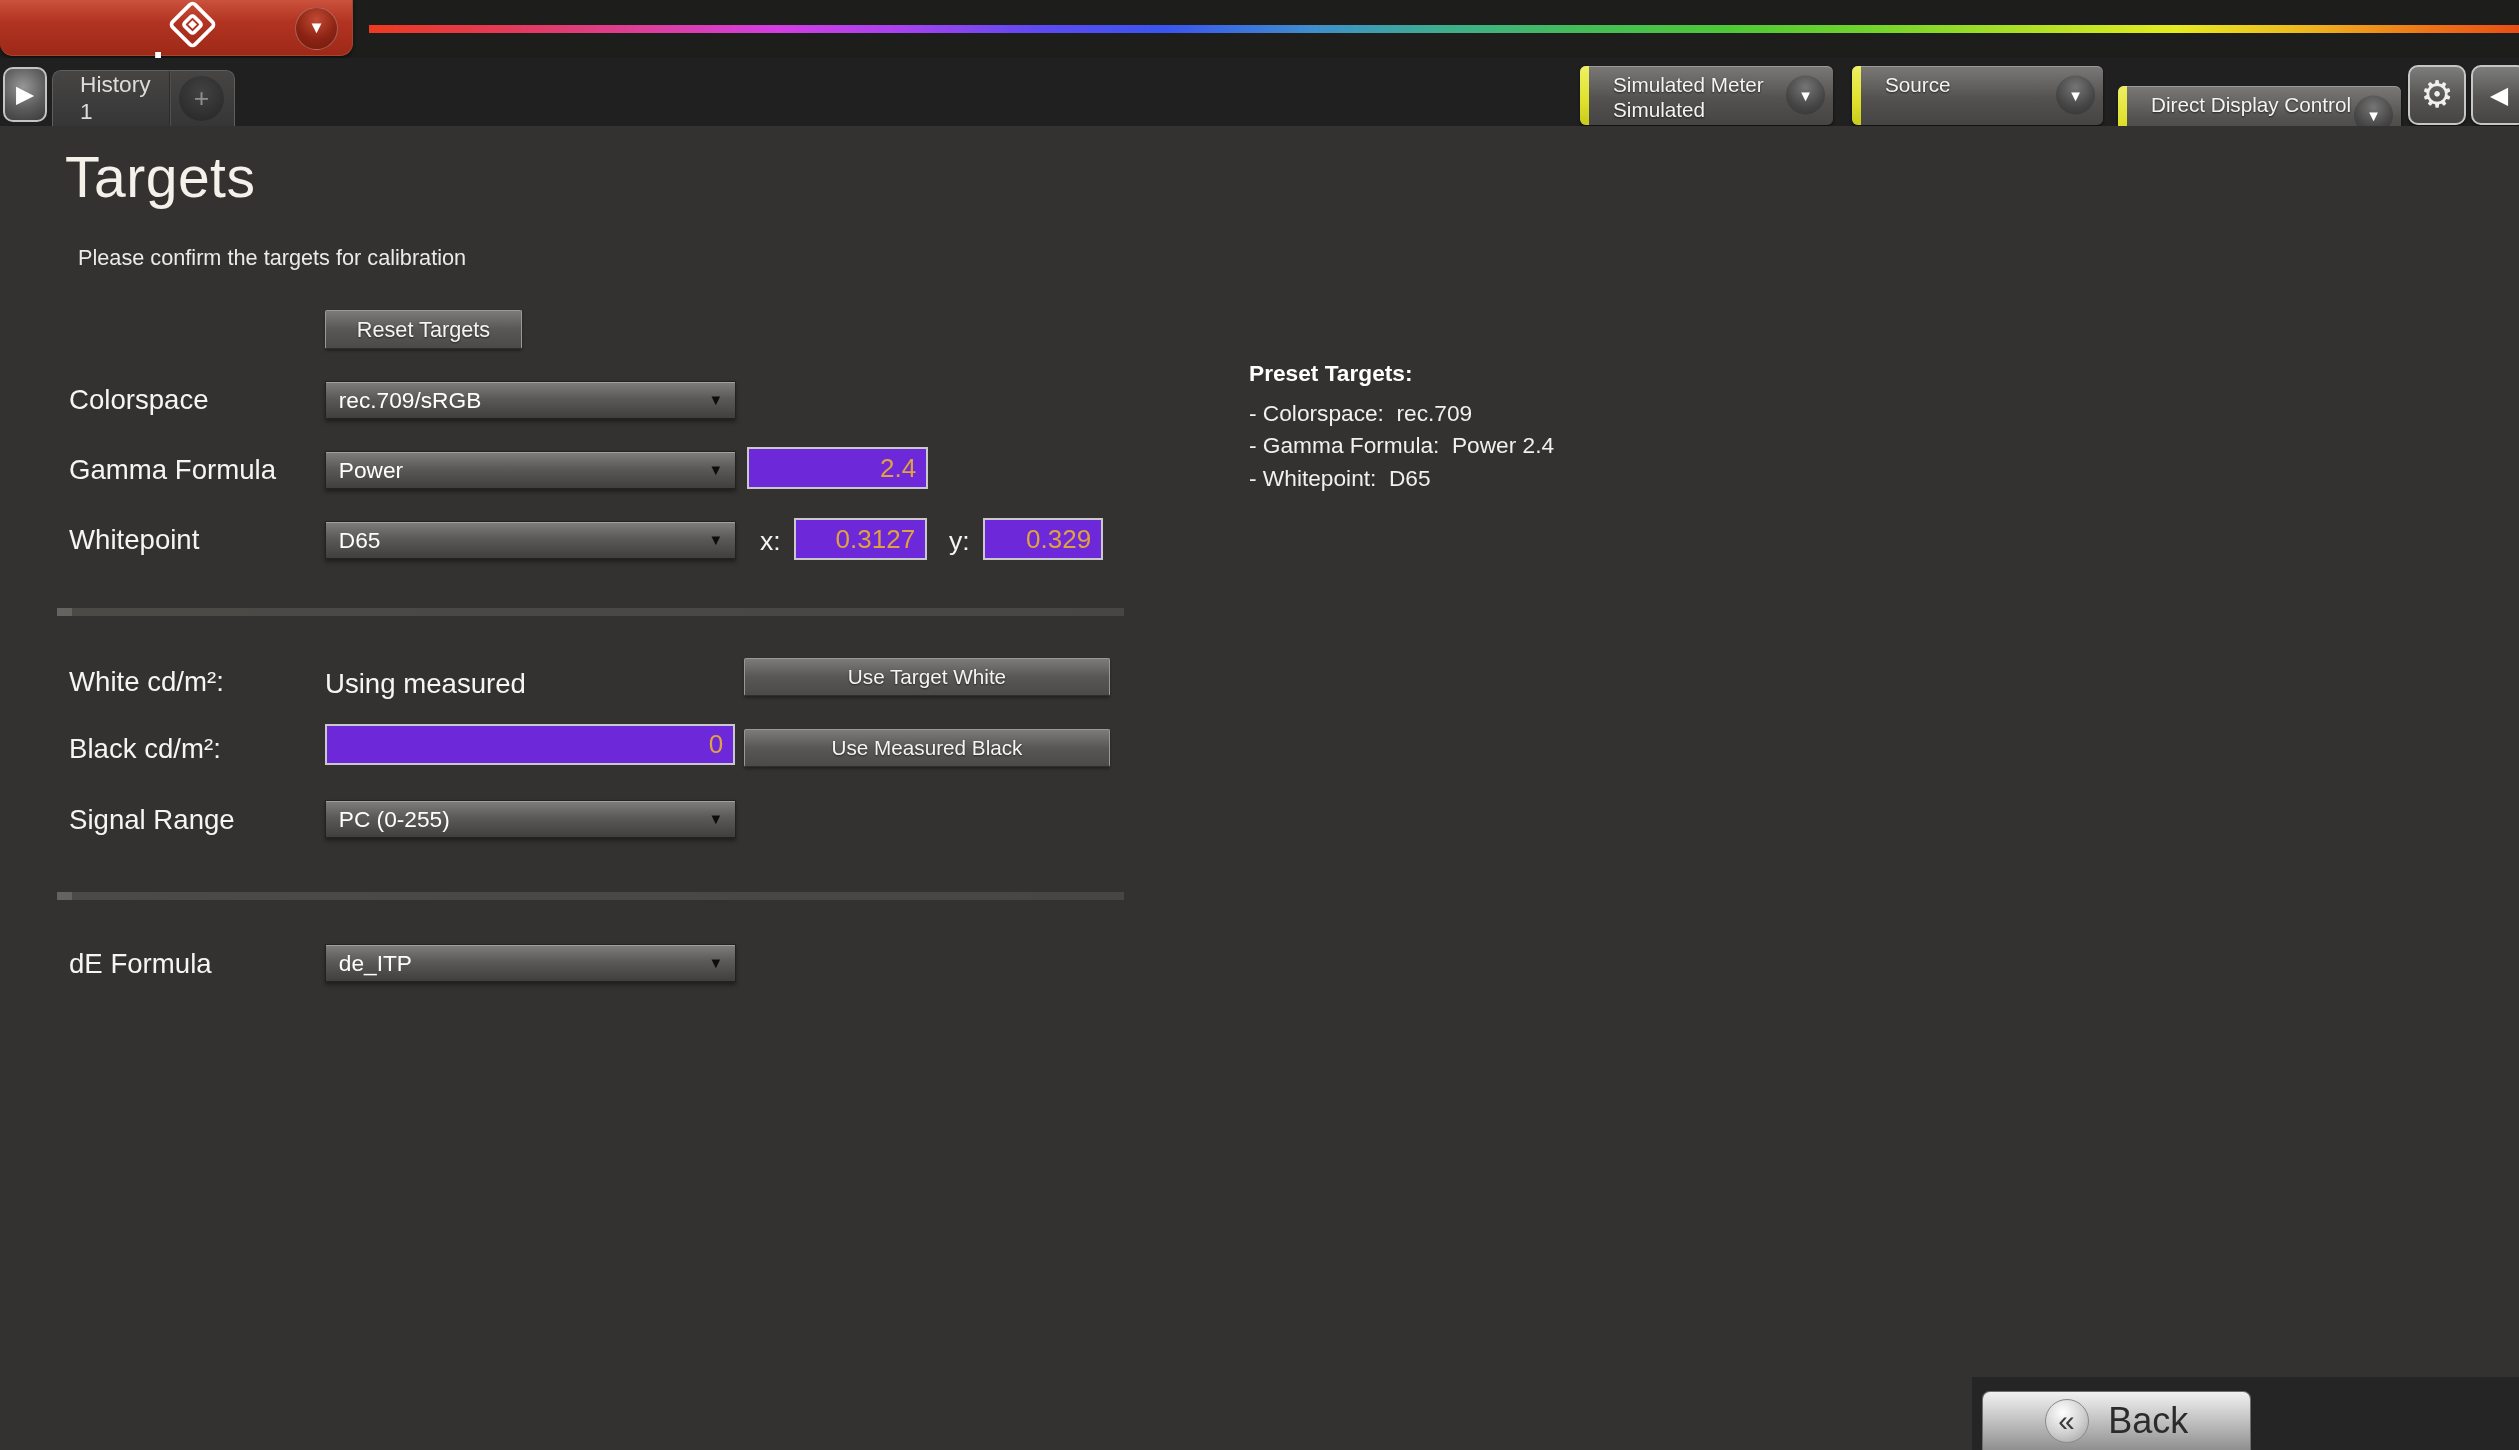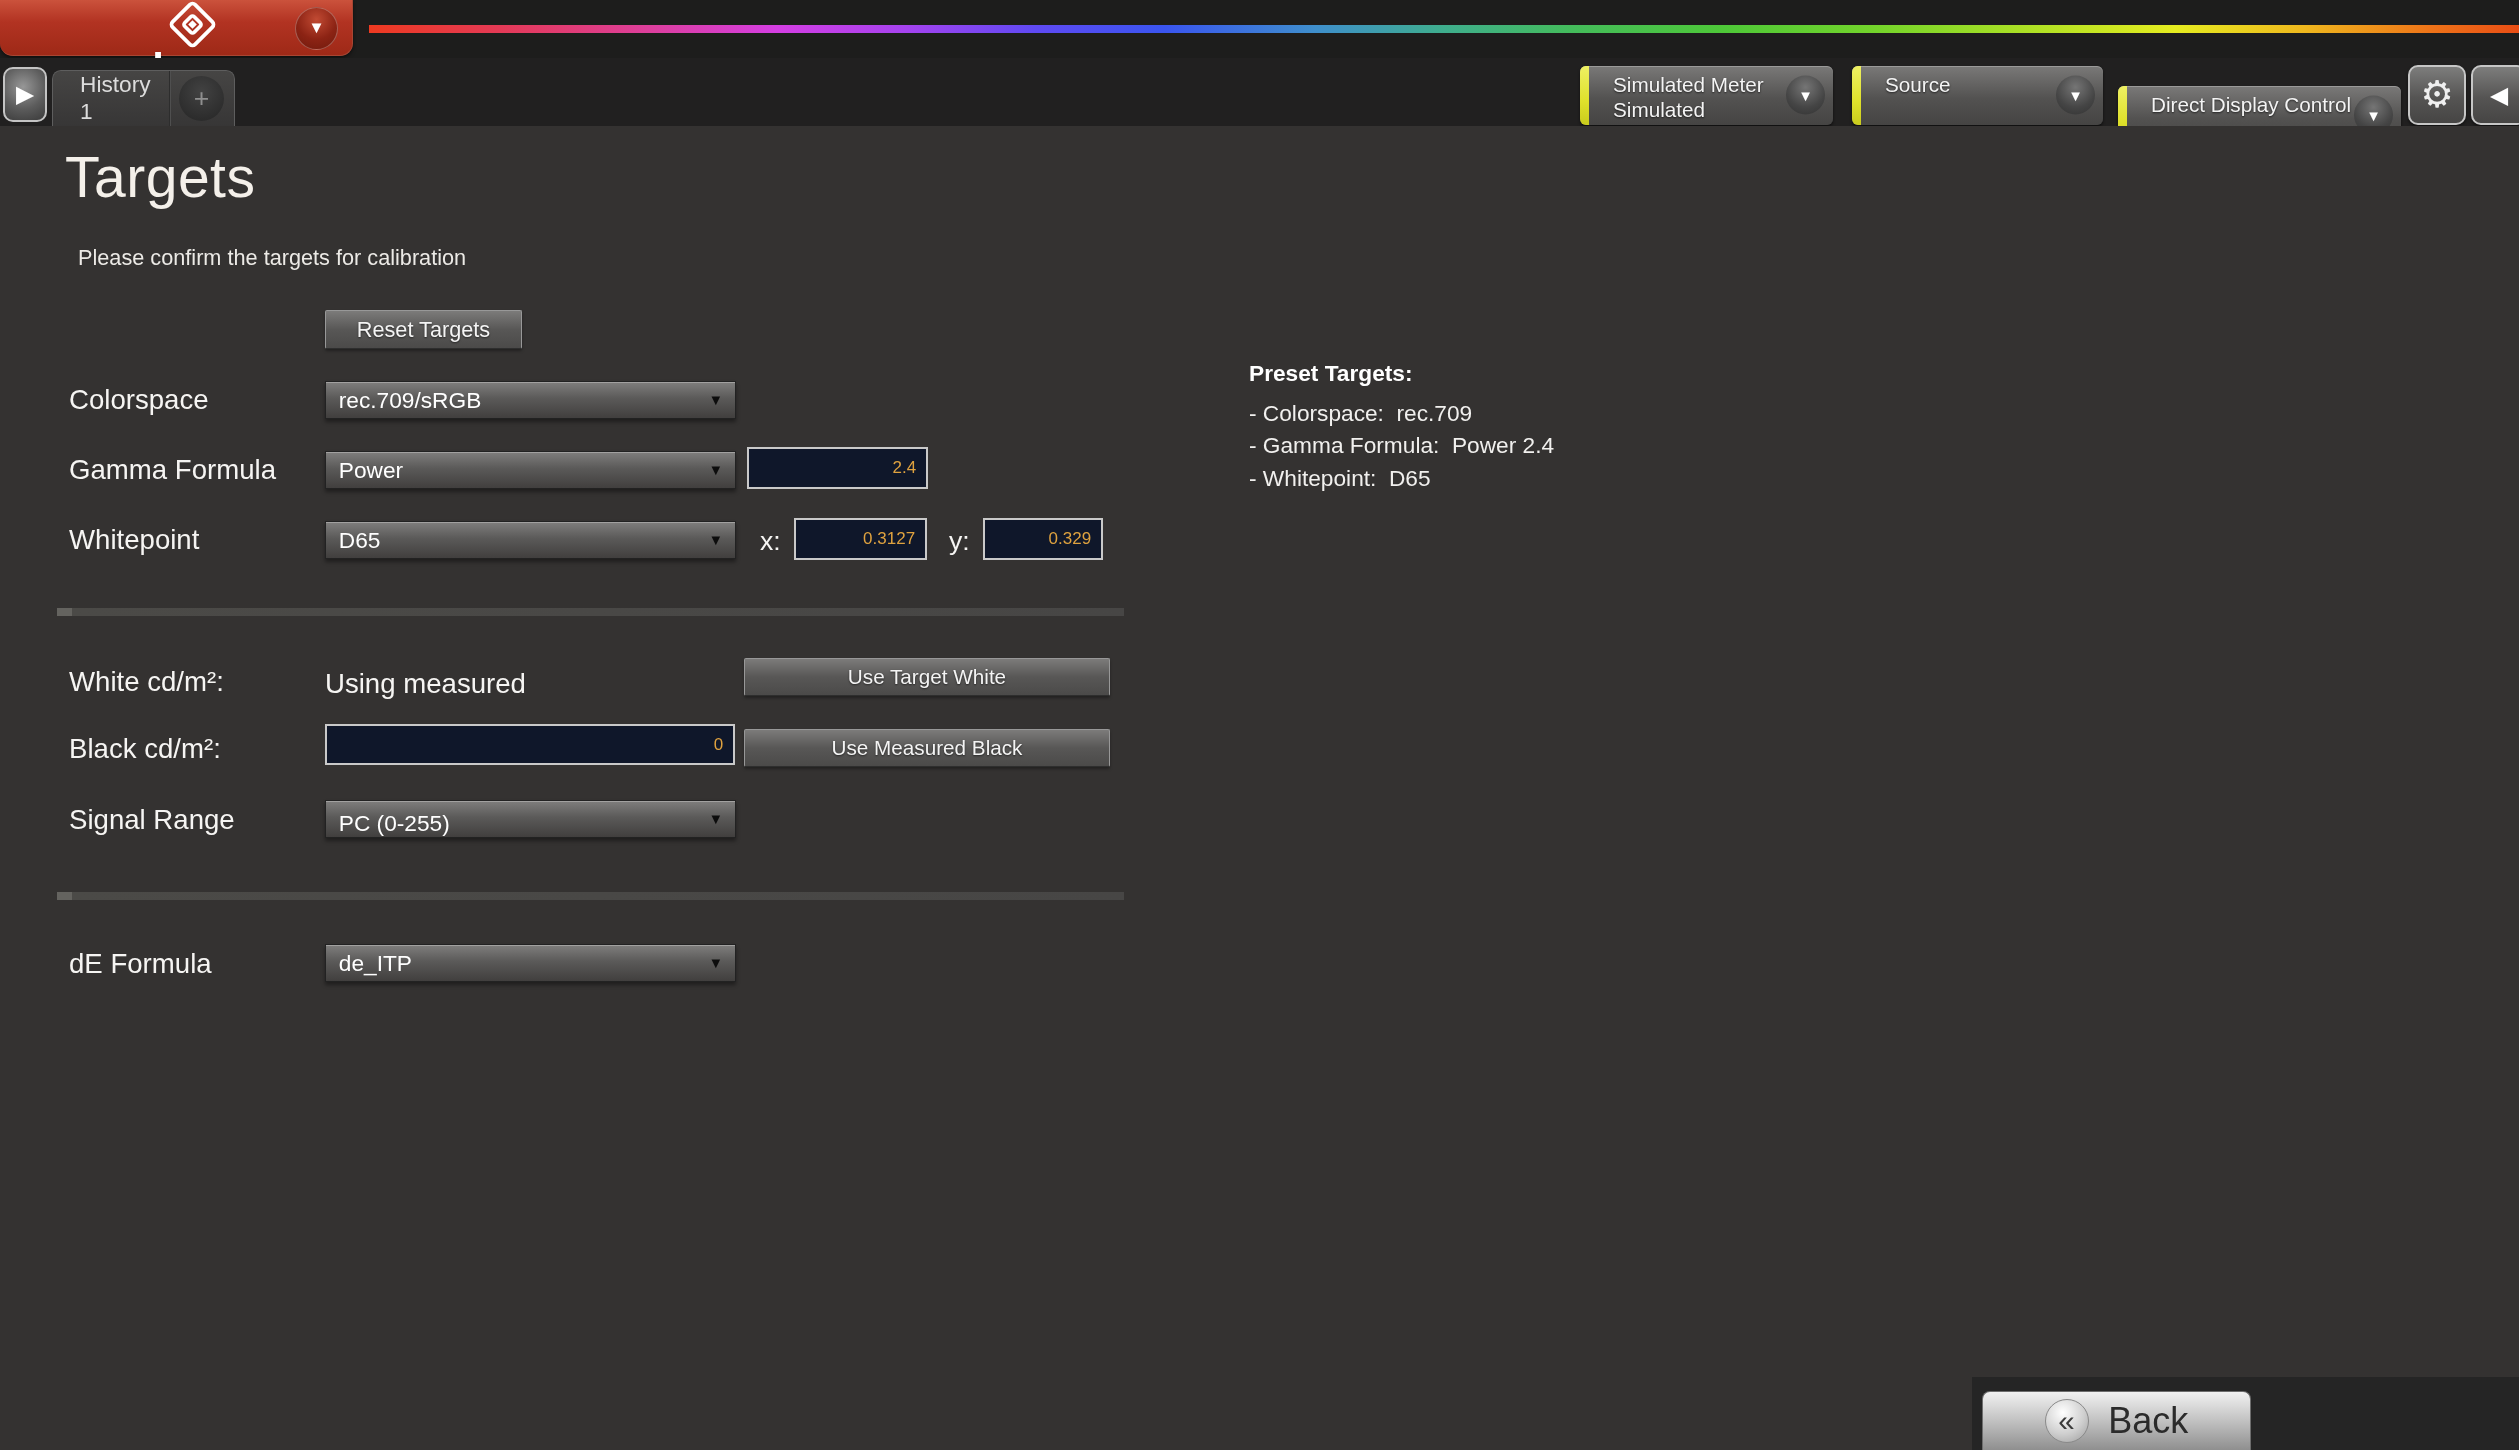--- a/index.html
+++ b/index.html
@@ -89,22 +89,22 @@
   .flabel{position:absolute;left:69px;font-size:27.6px;color:#f6f5f3;}
   .dd{
     position:absolute;left:325px;width:411px;height:38px;
     background:linear-gradient(180deg,#7f7e7d 0%,#5b5a59 45%,#413f3e 100%);
     border:1px solid #222;box-sizing:border-box;
     box-shadow:0 3px 3.9px rgba(0,0,0,.4), inset 0 1px 0 rgba(255,255,255,.28);
     display:flex;align-items:center;color:#fff;font-size:22.7px;padding-left:12.8px;
   }
   .dd-arrow{position:absolute;right:11.8px;top:50%;transform:translateY(-50%);color:#0d0d0d;font-size:14.8px;text-shadow:none;}
   .numfield{
-    position:absolute;background:#0f172a;border:2px solid #c9c9c9;box-sizing:border-box;
-    color:#dfa23f;font-size:17px;text-align:right;padding:0 9.9px 0 3.9px;
+    position:absolute;background:#6d28d9;border:2px solid #c9c9c9;box-sizing:border-box;
+    color:#dfa23f;font-size:26px;text-align:right;padding:0 9.9px 0 3.9px;
     font-family:"Liberation Sans",sans-serif;outline:none;
   }
   .divider{position:absolute;left:57px;width:1067px;height:7.9px;background:linear-gradient(90deg,#64635f 0px,#64635f 14.8px,#4b4a47 14.8px,#474645 100%);}
   .preset{position:absolute;left:1249px;top:234px;color:#f1f0ee;}
   .preset-title{font-size:22.7px;font-weight:bold;color:#fff;margin-bottom:9.9px;}
   .preset-line{font-size:22.7px;line-height:32.5px;white-space:pre-wrap;}
   
   .footer{position:absolute;left:1972px;top:1251px;width:548px;height:73px;background:#252525;}
   .wiz-btn{
     position:absolute;top:13.8px;height:59px;border-radius:7.9px 7.9px 0 0;
@@ -214,21 +214,21 @@
 
   <div class="flabel" style="top:540px;">White cd/m²:</div>
   <div class="flabel" style="left:325px;top:542px;">Using measured</div>
   <div class="btn" style="position:absolute;left:744px;top:532px;width:366px;height:38px;font-size:20.7px;">Use Target White</div>
 
   <div class="flabel" style="top:607px;">Black cd/m²:</div>
   <input class="numfield" style="left: 325px; top: 598px; width: 410px; height: 41px;" value="0">
   <div class="btn" style="position:absolute;left:744px;top:603px;width:366px;height:38px;font-size:20.7px;">Use Measured Black</div>
 
   <div class="flabel" style="top:678px;">Signal Range</div>
-  <div class="dd" style="top:674px;align-items:flex-end;">
+  <div class="dd" style="top:674px;">
     <span>PC (0-255)</span>
     <span class="dd-arrow">▼</span>
   </div>
 
   <div class="divider" style="top:766px;"></div>
 
   <div class="flabel" style="top:822px;">dE Formula</div>
   <div class="dd" style="top:818px;">
     <span>de_ITP</span>
     <span class="dd-arrow">▼</span>

